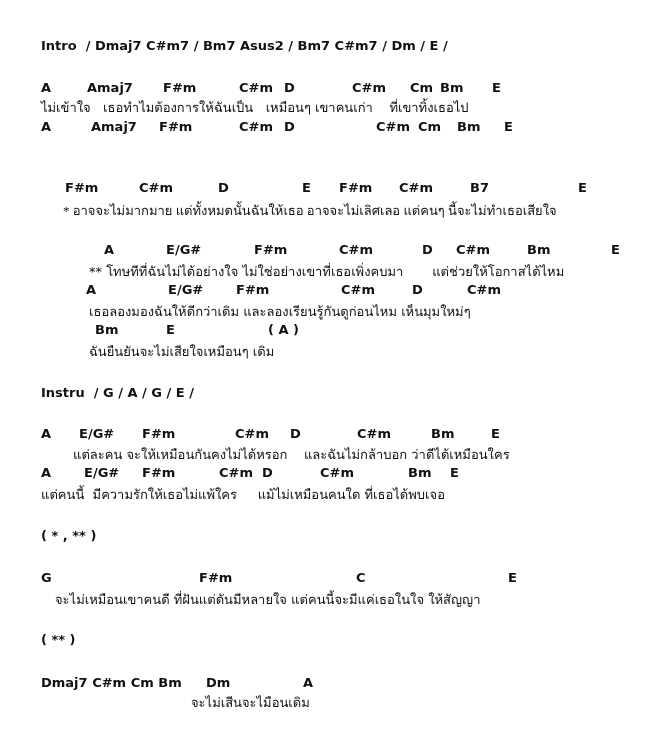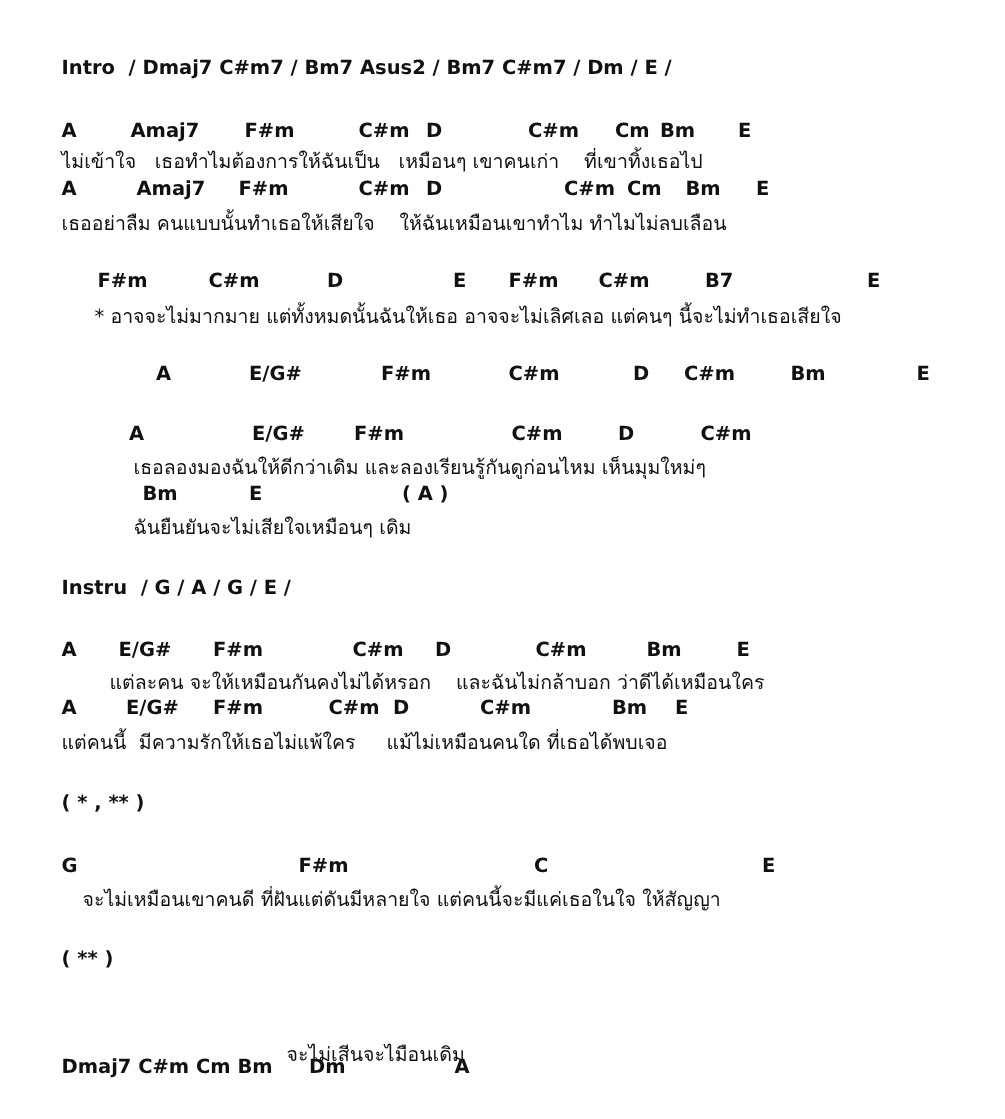--- a/index.html
+++ b/index.html
@@ -13,40 +13,40 @@
 </style>
 </head>
 <body>
 
 <div class="page">
   <div class="line hdr" style="left:41px;top:38px;">Intro  / Dmaj7 C#m7 / Bm7 Asus2 / Bm7 C#m7 / Dm / E /</div>
 
   <div class="line chord" style="left:0;top:80px;width:670px;height:16px;"><span class="c" style="left: 41px;">A</span><span class="c" style="left: 87px;">Amaj7</span><span class="c" style="left: 163px;">F#m</span><span class="c" style="left: 239px;">C#m</span><span class="c" style="left: 284px;">D</span><span class="c" style="left: 352px;">C#m</span><span class="c" style="left: 410px;">Cm</span><span class="c" style="left: 440px;">Bm</span><span class="c" style="left: 492px;">E</span></div>
   <div class="line lyric" style="left:41px;top:97px;">ไม่เข้าใจ   เธอทำไมต้องการให้ฉันเป็น   เหมือนๆ เขาคนเก่า    ที่เขาทิ้งเธอไป</div>
   <div class="line chord" style="left:0;top:119px;width:670px;height:16px;"><span class="c" style="left: 41px;">A</span><span class="c" style="left: 91px;">Amaj7</span><span class="c" style="left: 159px;">F#m</span><span class="c" style="left: 239px;">C#m</span><span class="c" style="left: 284px;">D</span><span class="c" style="left: 376px;">C#m</span><span class="c" style="left: 418px;">Cm</span><span class="c" style="left: 457px;">Bm</span><span class="c" style="left: 504px;">E</span></div>
-  <div class="line lyric" style="left:41px;top:138px;">เธออย่าลืม คนแบบนั้นทำเธอให้เสียใจ    ให้ฉันเหมือนเขาทำไม ทำไมไม่ลบเลือน</div>
 
   <div class="line chord" style="left:0;top:180px;width:670px;height:16px;"><span class="c" style="left: 65px;">F#m</span><span class="c" style="left: 139px;">C#m</span><span class="c" style="left: 218px;">D</span><span class="c" style="left: 302px;">E</span><span class="c" style="left: 339px;">F#m</span><span class="c" style="left: 399px;">C#m</span><span class="c" style="left: 470px;">B7</span><span class="c" style="left: 578px;">E</span></div>
-  <div class="line lyric" style="left:63px;top:200px;">* อาจจะไม่มากมาย แต่ทั้งหมดนั้นฉันให้เธอ อาจจะไม่เลิศเลอ แต่คนๆ นี้จะไม่ทำเธอเสียใจ</div>
+  <div class="line lyric" style="left:63px;top:200px;font-family:Liberation Serif, serif;">* อาจจะไม่มากมาย แต่ทั้งหมดนั้นฉันให้เธอ อาจจะไม่เลิศเลอ แต่คนๆ นี้จะไม่ทำเธอเสียใจ</div>
 
   <div class="line chord" style="left:0;top:242px;width:670px;height:16px;"><span class="c" style="left: 104px;">A</span><span class="c" style="left: 166px;">E/G#</span><span class="c" style="left: 254px;">F#m</span><span class="c" style="left: 339px;">C#m</span><span class="c" style="left: 422px;">D</span><span class="c" style="left: 456px;">C#m</span><span class="c" style="left: 527px;">Bm</span><span class="c" style="left: 611px;">E</span></div>
+  <div class="line lyric" style="left:89px;top:261px;">** โทษทีที่ฉันไม่ได้อย่างใจ ไม่ใช่อย่างเขาที่เธอเพิ่งคบมา       แต่ช่วยให้โอกาสได้ไหม</div>
   <div class="line chord" style="left:0;top:282px;width:670px;height:16px;"><span class="c" style="left: 86px;">A</span><span class="c" style="left: 168px;">E/G#</span><span class="c" style="left: 236px;">F#m</span><span class="c" style="left: 341px;">C#m</span><span class="c" style="left: 412px;">D</span><span class="c" style="left: 467px;">C#m</span></div>
   <div class="line lyric" style="left:89px;top:301px;">เธอลองมองฉันให้ดีกว่าเดิม และลองเรียนรู้กันดูก่อนไหม เห็นมุมใหม่ๆ</div>
   <div class="line chord" style="left:0;top:322px;width:670px;height:16px;"><span class="c" style="left: 95px;">Bm</span><span class="c" style="left: 166px;">E</span><span class="c" style="left: 268px;">( A )</span></div>
   <div class="line lyric" style="left:89px;top:341px;">ฉันยืนยันจะไม่เสียใจเหมือนๆ เดิม</div>
 
   <div class="line hdr" style="left:41px;top:385px;">Instru  / G / A / G / E /</div>
 
   <div class="line chord" style="left:0;top:426px;width:670px;height:16px;"><span class="c" style="left: 41px;">A</span><span class="c" style="left: 79px;">E/G#</span><span class="c" style="left: 142px;">F#m</span><span class="c" style="left: 235px;">C#m</span><span class="c" style="left: 290px;">D</span><span class="c" style="left: 357px;">C#m</span><span class="c" style="left: 431px;">Bm</span><span class="c" style="left: 491px;">E</span></div>
   <div class="line lyric" style="left:41px;top:444px;margin-left:32px;">แต่ละคน จะให้เหมือนกันคงไม่ได้หรอก    และฉันไม่กล้าบอก ว่าดีได้เหมือนใคร</div>
   <div class="line chord" style="left:0;top:465px;width:670px;height:16px;"><span class="c" style="left: 41px;">A</span><span class="c" style="left: 84px;">E/G#</span><span class="c" style="left: 142px;">F#m</span><span class="c" style="left: 219px;">C#m</span><span class="c" style="left: 262px;">D</span><span class="c" style="left: 320px;">C#m</span><span class="c" style="left: 408px;">Bm</span><span class="c" style="left: 450px;">E</span></div>
   <div class="line lyric" style="left:41px;top:484px;">แต่คนนี้  มีความรักให้เธอไม่แพ้ใคร     แม้ไม่เหมือนคนใด ที่เธอได้พบเจอ</div>
 
   <div class="line hdr" style="left:41px;top:528px;">( * , ** )</div>
 
   <div class="line chord" style="left:0;top:570px;width:670px;height:16px;"><span class="c" style="left: 41px;">G</span><span class="c" style="left: 199px;">F#m</span><span class="c" style="left: 356px;">C</span><span class="c" style="left: 508px;">E</span></div>
   <div class="line lyric" style="left:55px;top:589px;">จะไม่เหมือนเขาคนดี ที่ฝันแต่ดันมีหลายใจ แต่คนนี้จะมีแค่เธอในใจ ให้สัญญา</div>
 
   <div class="line hdr" style="left:41px;top:632px;">( ** )</div>
 
-  <div class="line chord" style="left:0;top:704px;width:670px;height:16px;"><span class="c" style="left: 41px;">Dmaj7 C#m Cm Bm</span><span class="c" style="left: 206px;">Dm</span><span class="c" style="left: 303px;">A</span></div>
+  <div class="line chord" style="left:0;top:675px;width:670px;height:16px;"><span class="c" style="left: 41px;">Dmaj7 C#m Cm Bm</span><span class="c" style="left: 206px;">Dm</span><span class="c" style="left: 303px;">A</span></div>
   <div class="line lyric" style="left:191px;top:692px;">จะไม่เสีนจะไมือนเดิม</div>
 </div>
 
 </body></html>

